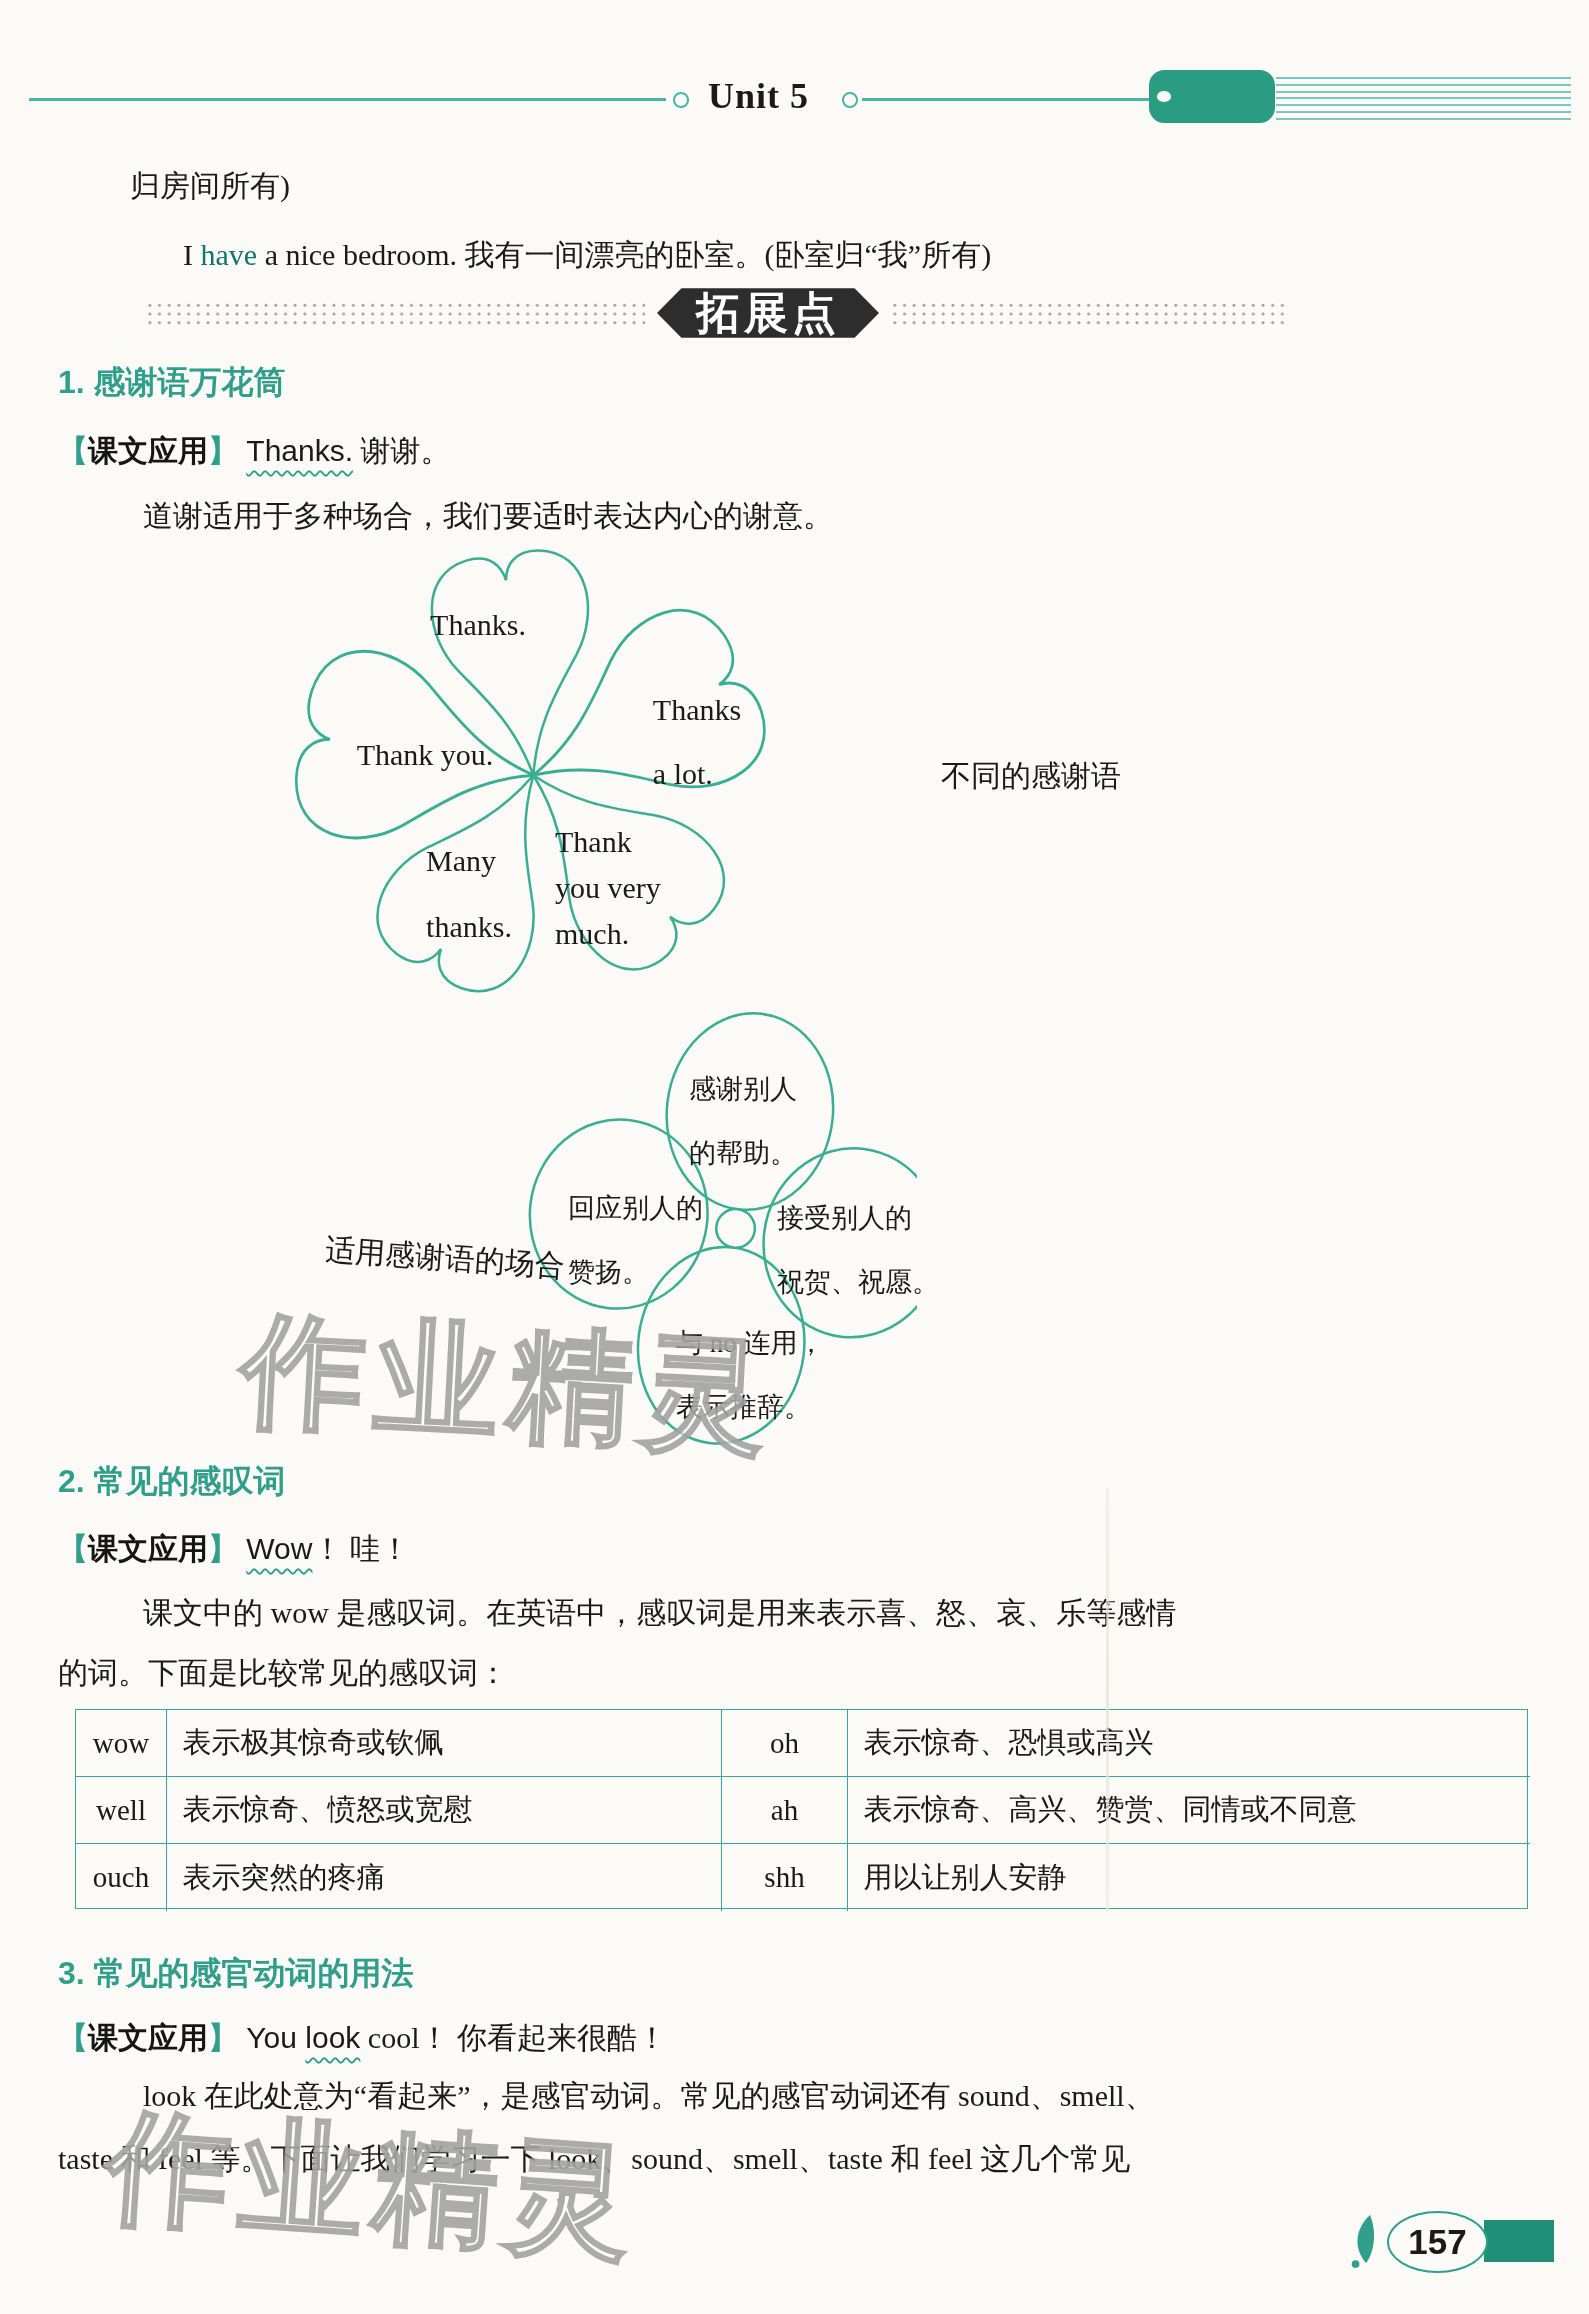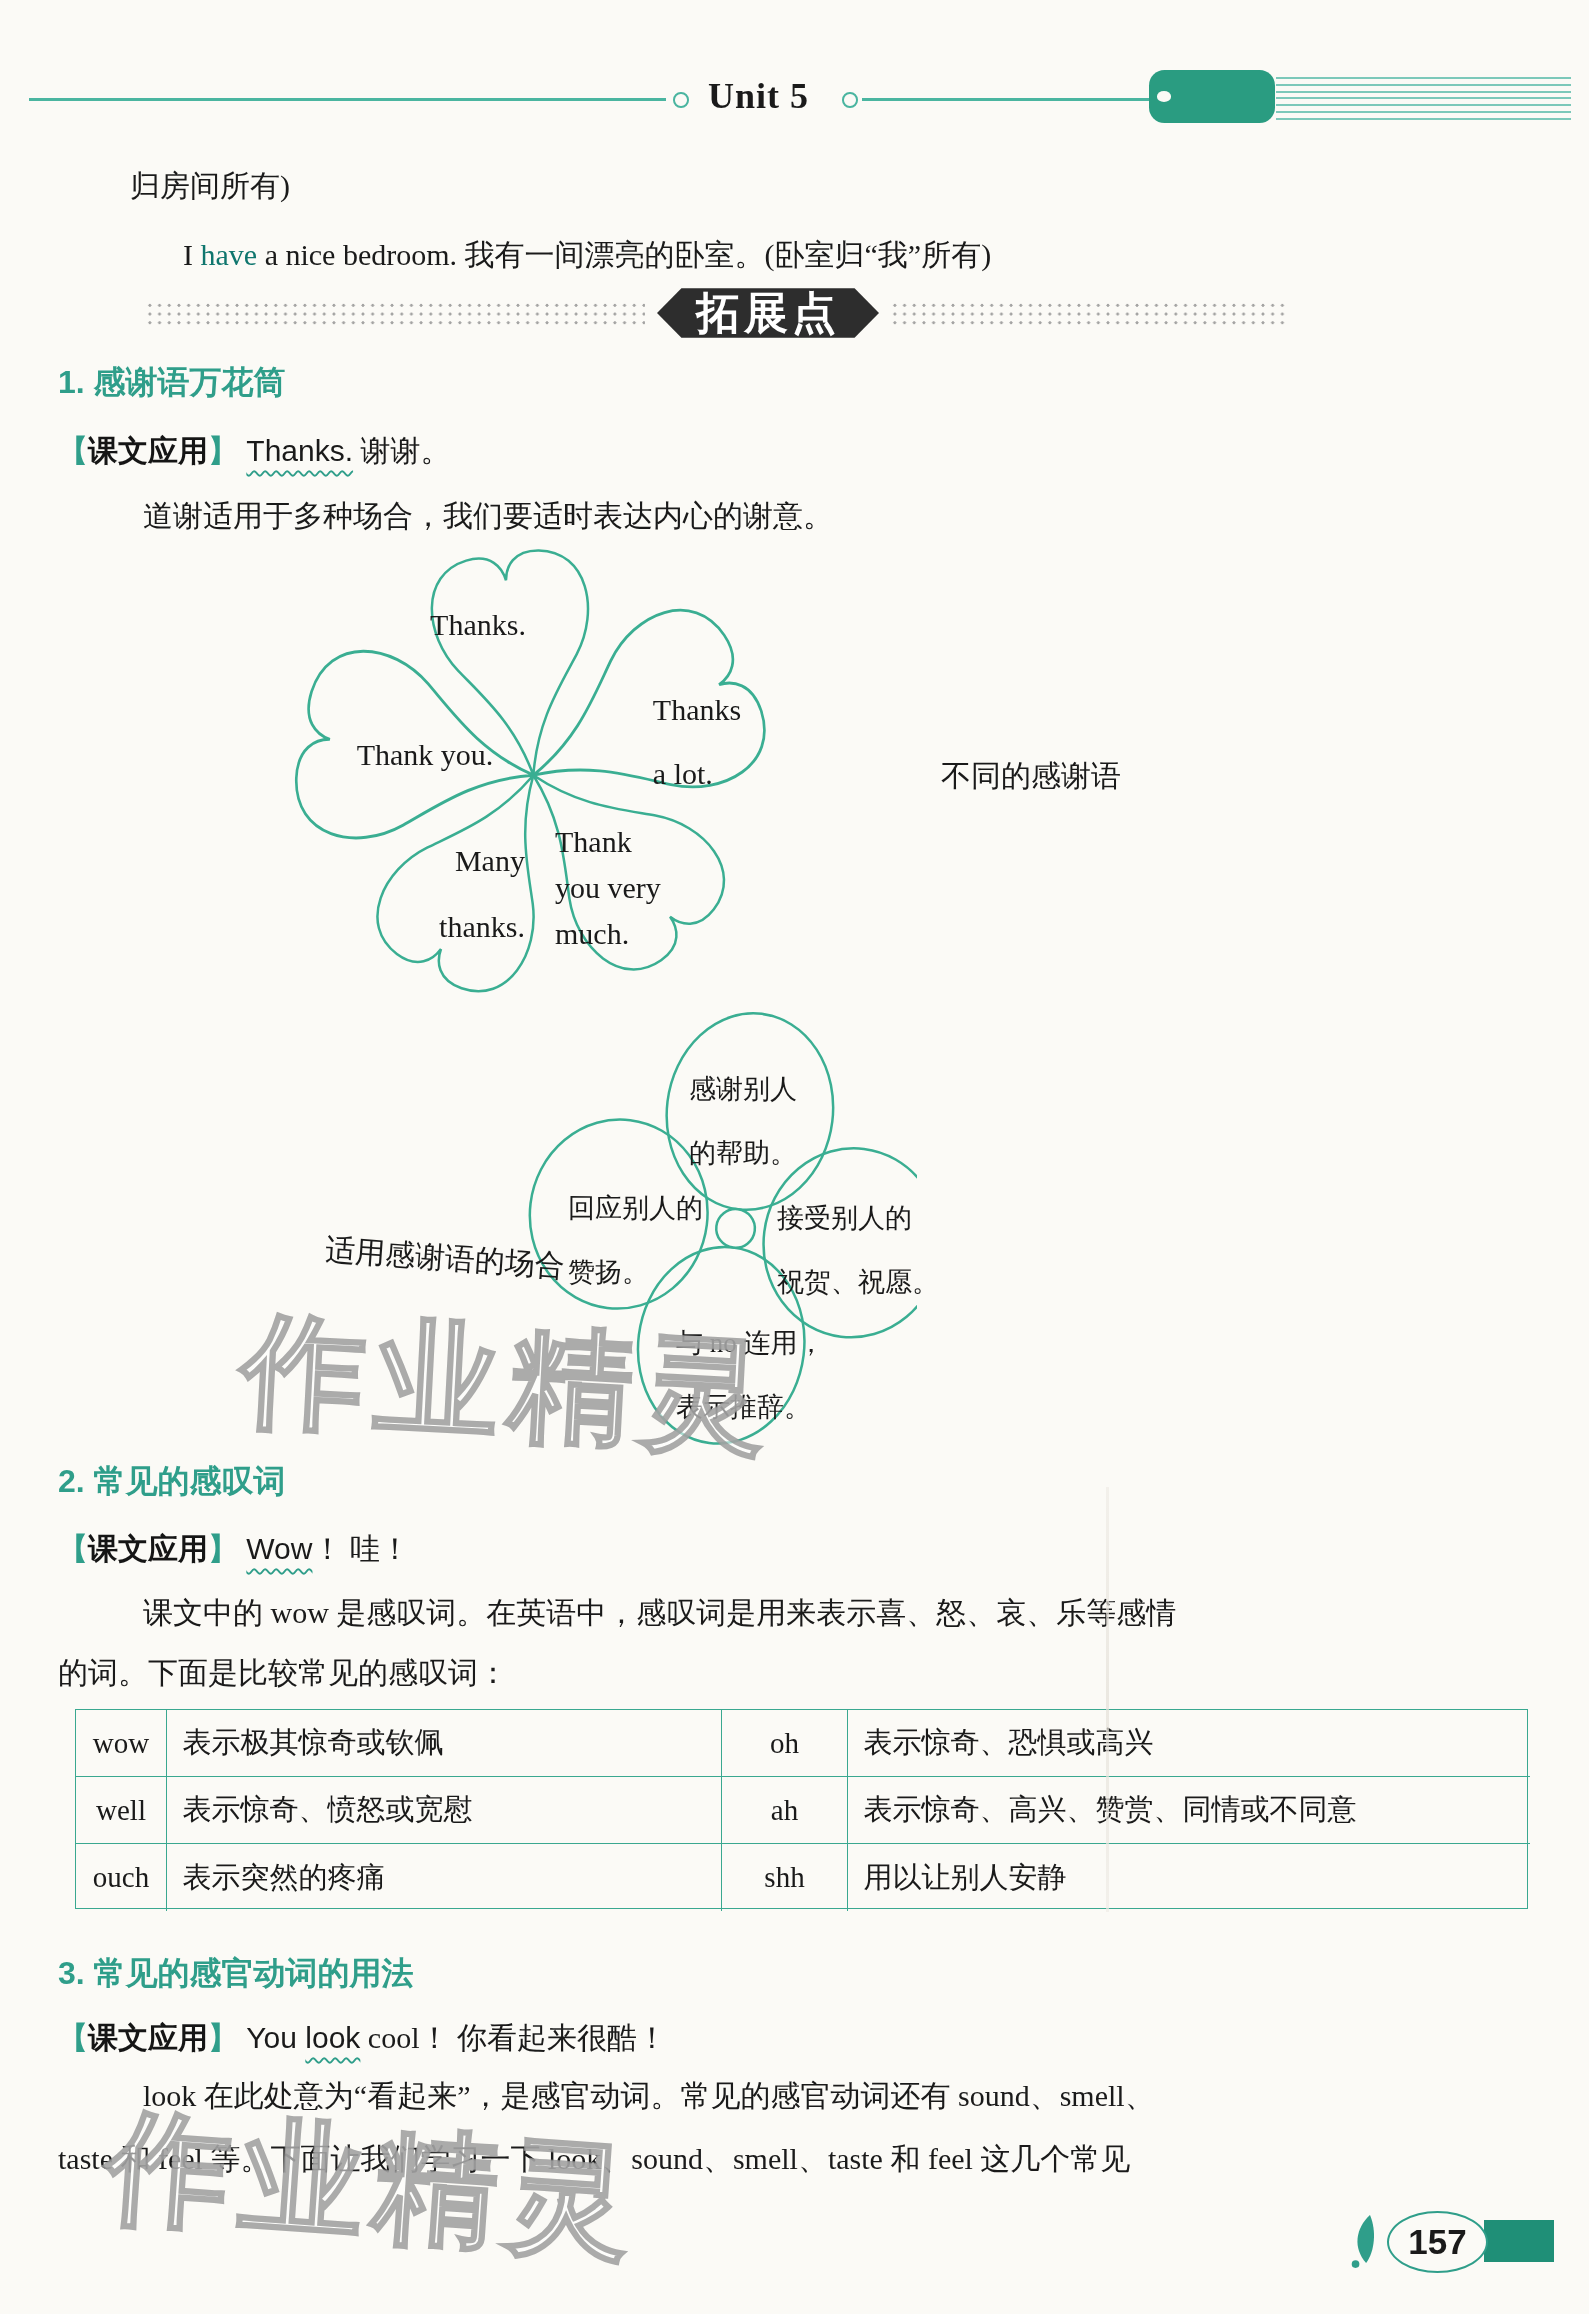--- a/index.html
+++ b/index.html
@@ -93,21 +93,21 @@
     </defs>
     <use href="#petal" transform="translate(553,803) rotate(-8)"></use>
     <use href="#petal" transform="translate(553,803) rotate(-80) scale(1.2,1.05)"></use>
     <use href="#petal" transform="translate(553,803) rotate(64) scale(1.15,1.05)"></use>
     <use href="#petal" transform="translate(553,803) rotate(-152)"></use>
     <use href="#petal" transform="translate(553,803) rotate(136)"></use>
   </svg>
   <div class="dtext" style="left:478px;top:601px;transform:translateX(-50%);">Thanks.</div>
   <div class="dtext" style="left:425px;top:731px;transform:translateX(-50%);">Thank you.</div>
   <div class="dtext" style="left:697px;top:678px;transform:translateX(-50%);text-align:left;line-height:64px;"><span>Thanks</span><br><span>a lot.</span></div>
-  <div class="dtext" style="left:469px;top:828px;transform:translateX(-50%);text-align:right;line-height:66px;margin-left:13px;"><span>Many</span><br><span>thanks.</span></div>
+  <div class="dtext" style="left:469px;top:828px;transform:translateX(-50%);text-align:left;line-height:66px;"><span>Many</span><br><span>thanks.</span></div>
   <div class="dtext" style="left:555px;top:819px;line-height:46px;"><span>Thank</span><br><span>you very</span><br><span>much.</span></div>
   <div class="t" style="left:941px;top:756px;">不同的感谢语</div>
 
   <svg style="left:502px;top:985px;" width="415" height="483" viewBox="520 1020 430 500">
     <g transform="rotate(7 762 1272)" fill="none" stroke="#3aae92" stroke-width="2.6">
       <ellipse cx="762" cy="1150" rx="86" ry="102"></ellipse>
       <ellipse cx="762" cy="1394" rx="86" ry="102"></ellipse>
       <ellipse cx="640" cy="1272" rx="92" ry="98"></ellipse>
       <ellipse cx="884" cy="1272" rx="92" ry="98"></ellipse>
       <circle cx="762" cy="1272" r="20" fill="#fbfaf6"></circle>

